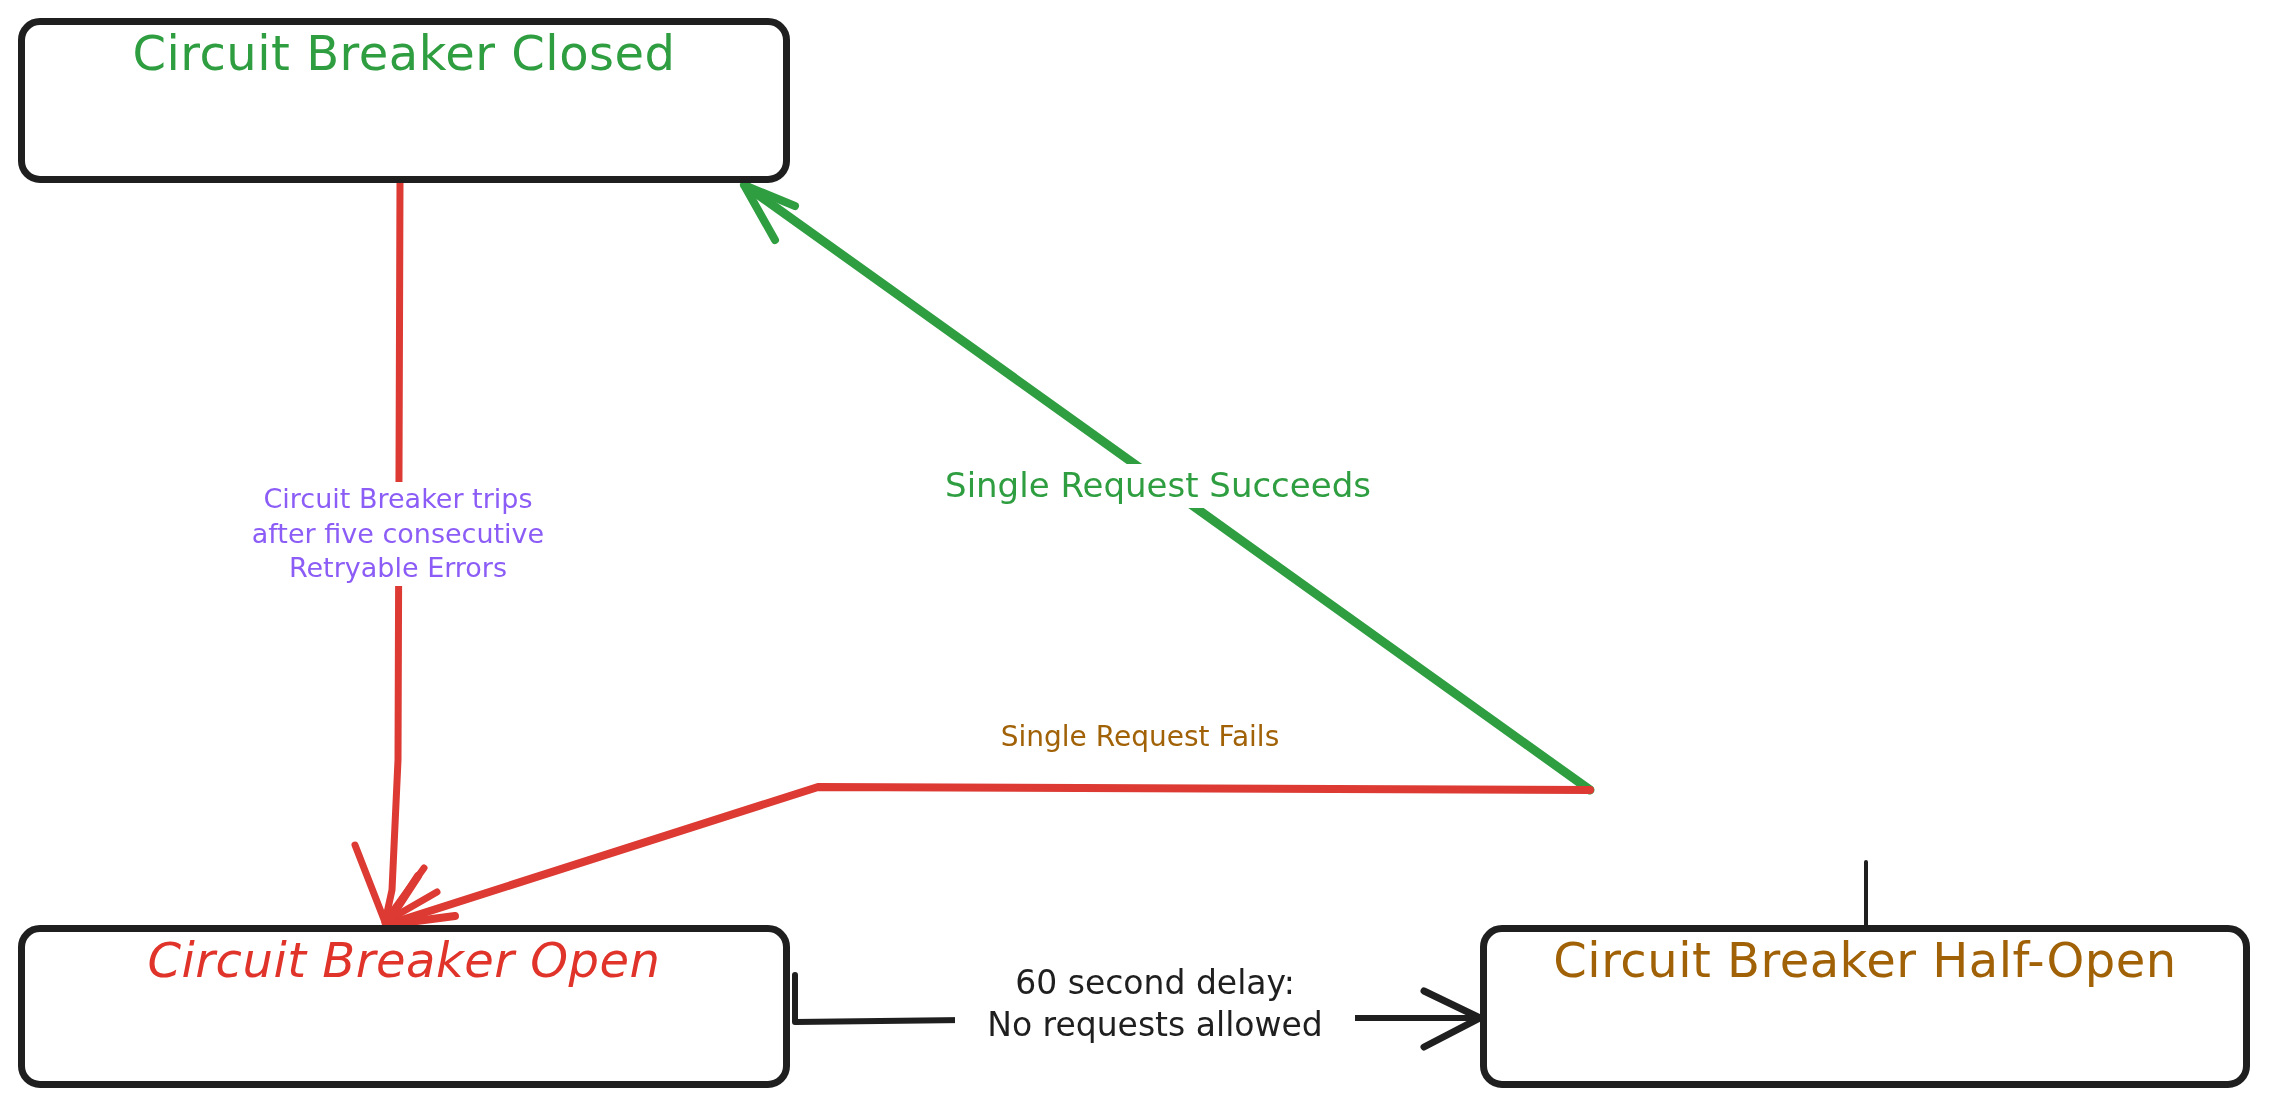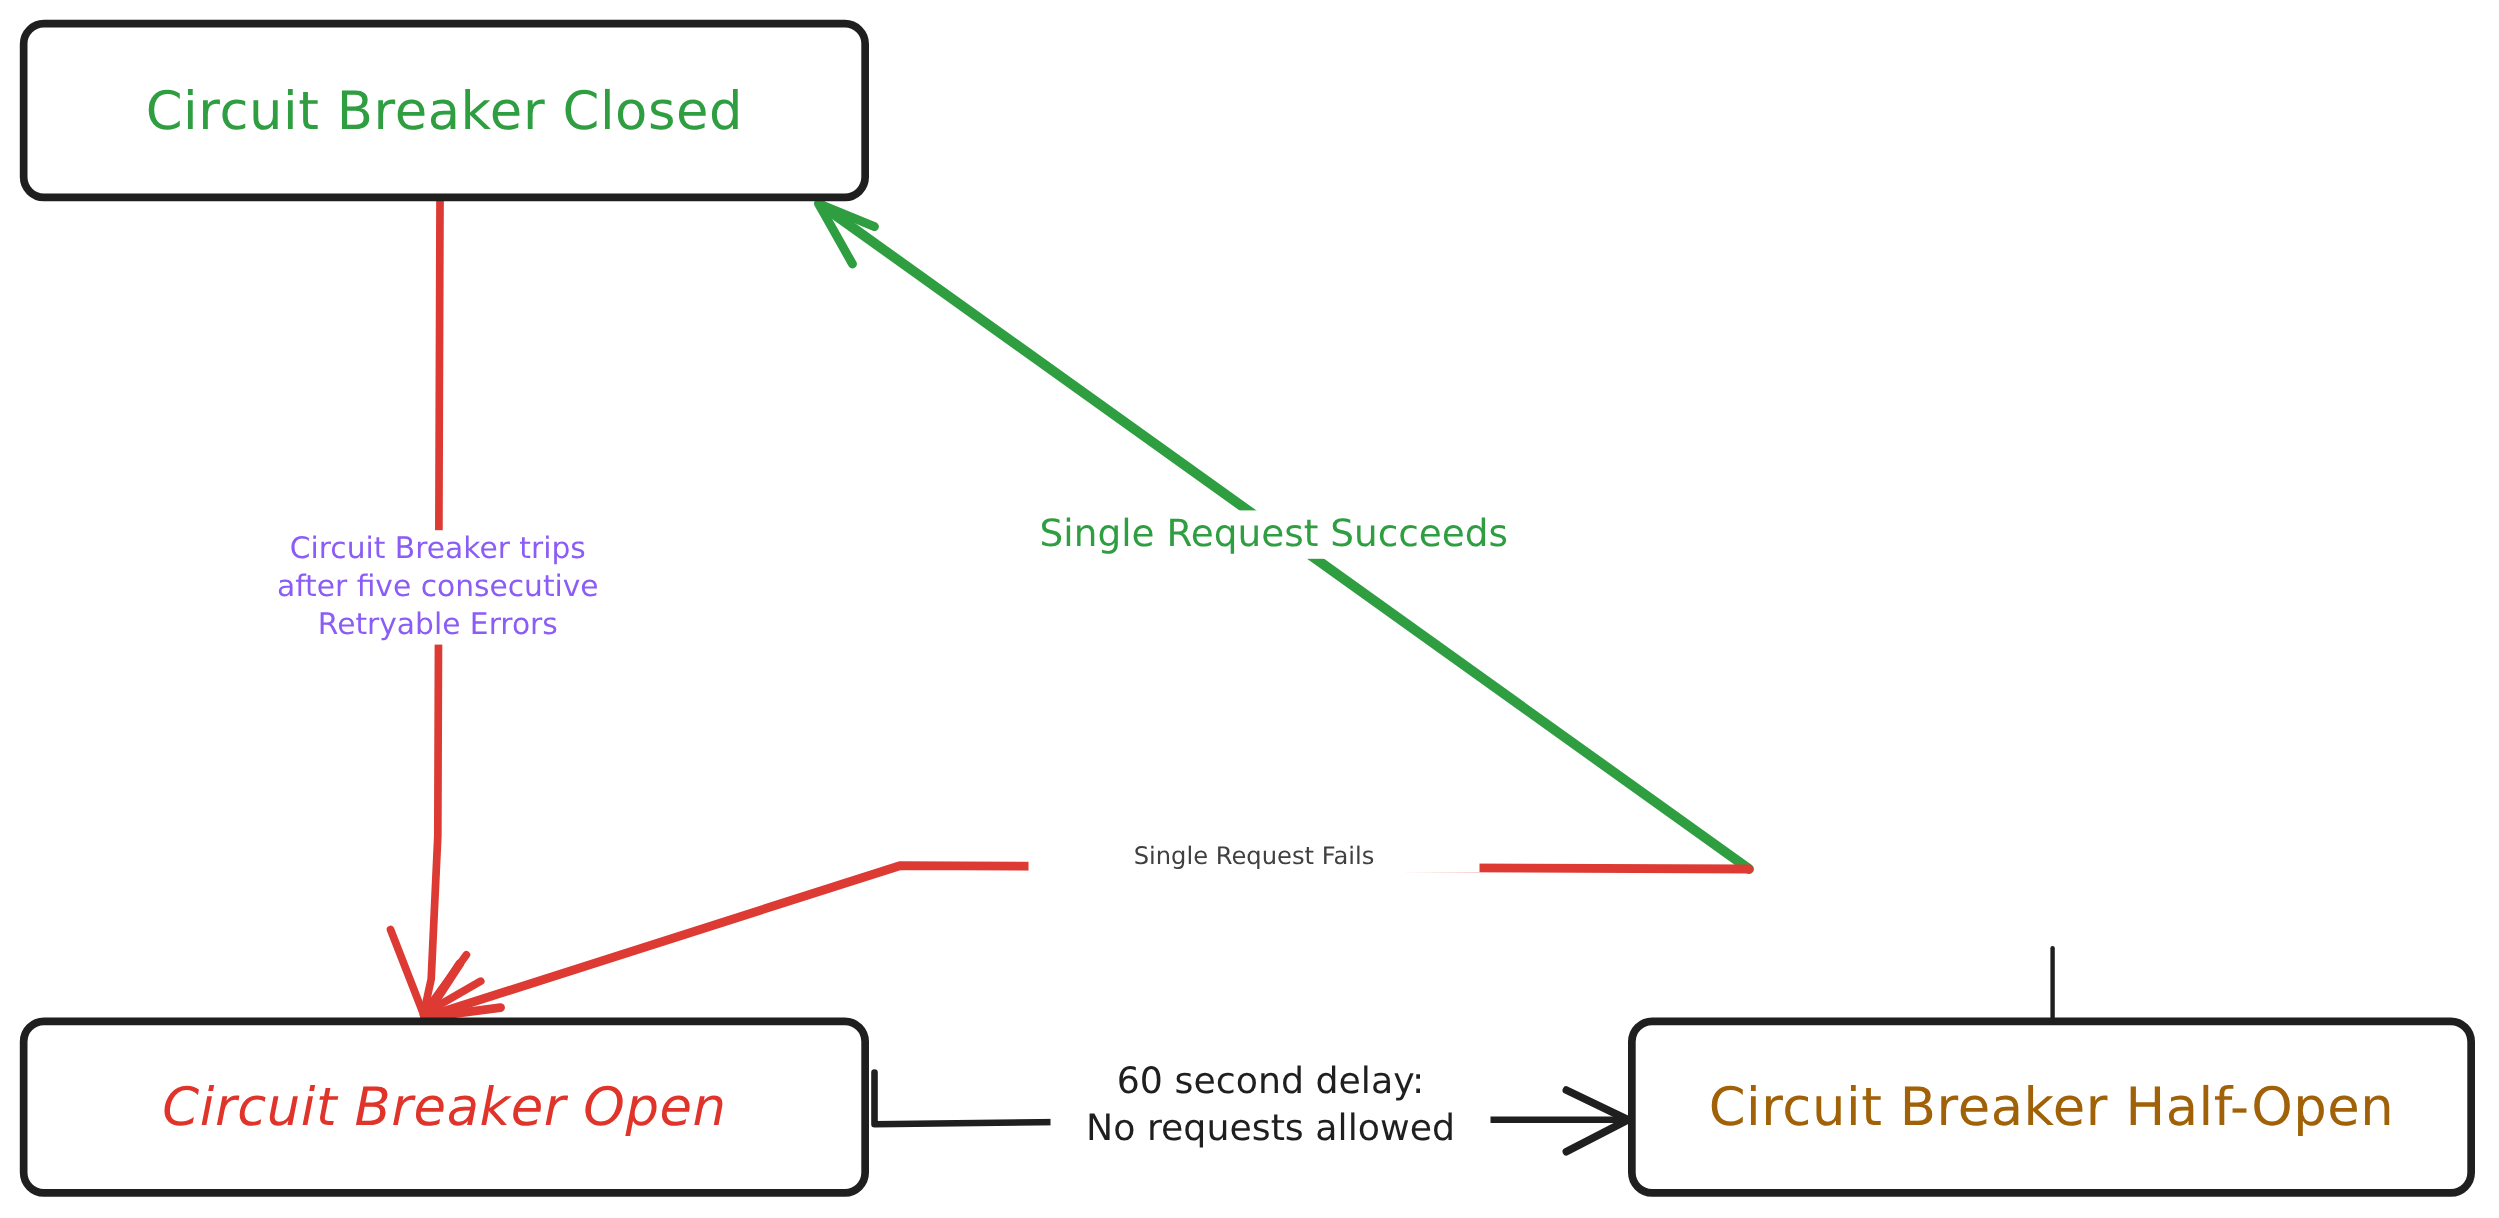--- a/index.html
+++ b/index.html
@@ -25,21 +25,21 @@
     top: 0;
     width: 2272px;
     height: 1107px;
   }
   .node-box {
     position: absolute;
     box-sizing: border-box;
     background: #ffffff;
     border-style: solid;
     display: flex;
-    align-items: center;
+    align-items: flex-start;
     justify-content: center;
     text-align: center;
   }
   .node-label {
     font-family: "DejaVu Sans", sans-serif;
     font-weight: 400;
     letter-spacing: 0.5px;
     white-space: nowrap;
   }
   .edge-label {
@@ -105,21 +105,21 @@
   <div class="edge-label" style="left:178px; top:482px; width:440px; color:#8b5cf6; font-size:27px;">
     <span>Circuit Breaker trips</span>
     <span>after five consecutive</span>
     <span>Retryable Errors</span>
   </div>
 
   <div class="edge-label" style="left:914px; top:464px; width:488px; color:#2f9e41; font-size:34px;">
     <span>Single Request Succeeds</span>
   </div>
 
-  <div class="edge-label" style="left:935px; top:765px; width:410px; color:#404040; font-size:22px;">
+  <div class="edge-label" style="left:935px; top:719px; width:410px; color:#a16207; font-size:28px;">
     <span>Single Request Fails</span>
   </div>
 
   <div class="edge-label" style="left:955px; top:962px; width:400px; color:#1f1f1f; font-size:33px;">
     <span>60 second delay:</span>
     <span>No requests allowed</span>
   </div>
 
 </div>
 

